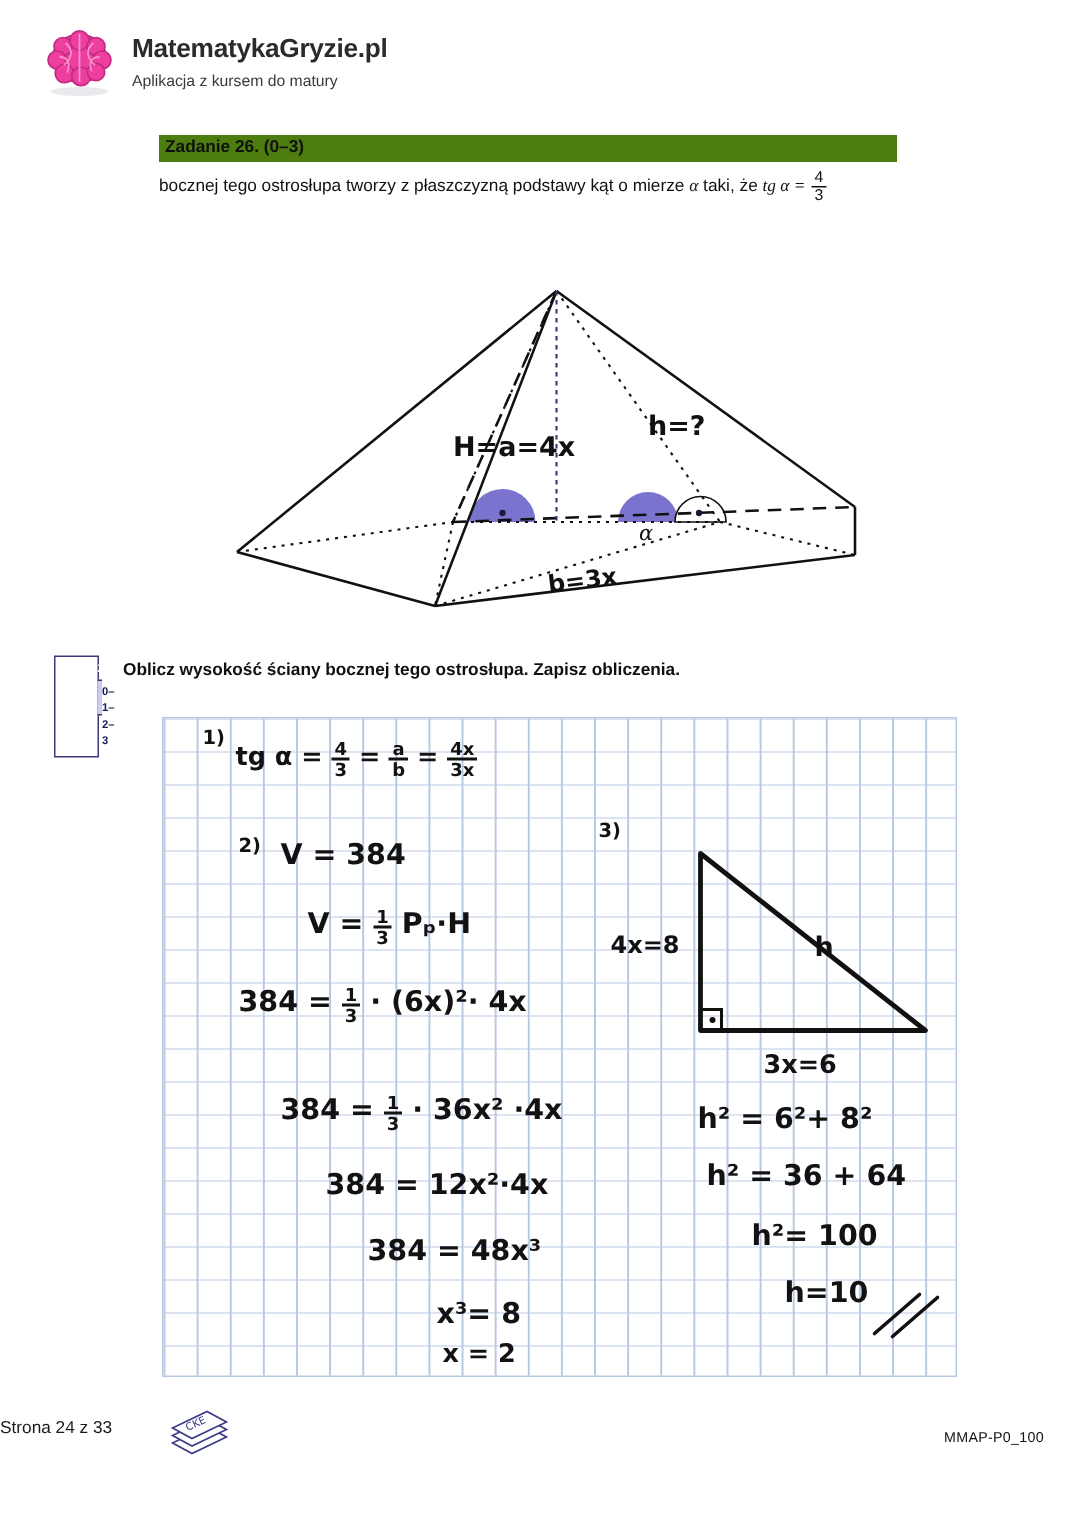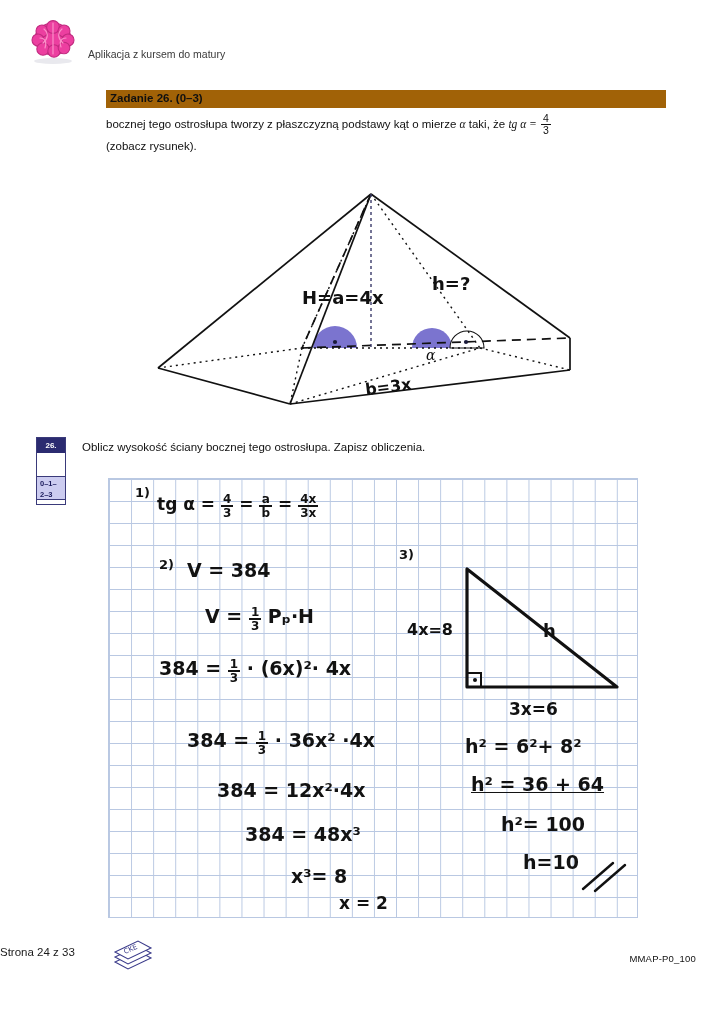--- a/index.html
+++ b/index.html
@@ -47,22 +47,22 @@
     position: absolute;
     left: 88px; top: 48px;
     font-size: 10.5px;
     color: #3a3a3a;
   }
 
   
   .task-head {
     position: absolute;
     left: 106px; top: 90px;
-    width: 560px; height: 18px;
-    background: #a16207;
+    width: 492px; height: 18px;
+    background: #4d7c0f;
   }
   .task-head-label {
     position: absolute;
     left: 4px; top: 2px;
     font-size: 11.5px;
     font-weight: bold;
     color: #101010;
   }
   .task-body {
     position: absolute;
@@ -93,20 +93,21 @@
   }
 
   
   .score-box {
     position: absolute;
     left: 36px; top: 437px;
     width: 30px; height: 68px;
     border: 1px solid #3a3a7a;
     box-sizing: border-box;
     background: #ffffff;
+    padding-left: 28px;
   }
   .score-num {
     height: 15px;
     background: #2b2b70;
     color: #ffffff;
     font-size: 8px;
     font-weight: bold;
     text-align: center;
     line-height: 15px;
   }
@@ -114,29 +115,28 @@
     height: 24px;
     background: #ccccf0;
     color: #1a1a5a;
     font-size: 7.5px;
     font-weight: bold;
     line-height: 11px;
     padding: 1px 0 0 3px;
     box-sizing: border-box;
     border-bottom: 1px solid #3a3a7a;
     border-top: 1px solid #3a3a7a;
-    margin-top: 23px;
   }
   .score-scale span { display: block; }
 
   .instruction {
     position: absolute;
     left: 82px; top: 441px;
     font-size: 11.5px;
-    font-weight: normal;
+    font-weight: bold;
     color: #101010;
   }
 
   
   .grid-area {
     position: absolute;
     left: 108px; top: 478px;
     width: 530px; height: 440px;
     background-color: #ffffff;
     background-image:
@@ -210,39 +210,39 @@
       <g fill="none" stroke="#f徒" stroke-width="0"></g>
       <g fill="none" stroke="#fb8fc8" stroke-width="1.2" stroke-linecap="round">
         <path d="M23 5 L23 36"></path>
         <path d="M14 11 C19 15, 18 21, 13 25"></path>
         <path d="M32 11 C27 15, 28 21, 33 25"></path>
         <path d="M10 20 C15 20, 17 24, 15 30"></path>
         <path d="M36 20 C31 20, 29 24, 31 29"></path>
       </g>
     </svg>
   </div>
+  <div class="brand-title">MatematykaGryzie.pl</div>
   <div class="brand-sub">Aplikacja z kursem do matury</div>
 </div>
 
 <div class="task-head">
   <span class="task-head-label">Zadanie 26. (0–3)</span>
 </div>
 
 <div class="task-body">
   <div class="task-line">
     <span>bocznej tego ostrosłupa tworzy z płaszczyzną podstawy kąt o mierze</span>
     <span class="ital">α</span>
     <span>taki, że</span>
     <span class="ital">tg α =</span>
     <span class="frac">
       <span class="num">4</span>
       <span class="den">3</span>
     </span>
   </div>
-  <div class="task-line">(zobacz rysunek).</div>
 </div>
 
 <div class="figure-wrap">
   <svg width="440" height="235" viewBox="0 0 440 235">
 
     <path d="M163 166 A22 22 0 0 1 207 166 Z" fill="#7b74cf"></path>
     <path d="M262 166 A20 20 0 0 1 302 166 Z" fill="#7b74cf"></path>
     <path d="M300 166 A17 17 0 0 1 334 166 Z" fill="#ffffff" stroke="#111" stroke-width="1.1"></path>
 
     <g fill="none" stroke="#111111" stroke-width="1.7" stroke-linejoin="round">
@@ -337,36 +337,36 @@
     <span class="hfrac">
       <span class="num">1</span>
       <span class="den">3</span>
     </span>
     <span>· 36x² ·4x</span>
   </div>
 
   <div class="hand hand-lg" style="left:108px; top:300px;">384 = 12x²·4x</div>
   <div class="hand hand-lg" style="left:136px; top:344px;">384 = 48x³</div>
   <div class="hand hand-lg" style="left:182px; top:386px;">x³= 8</div>
-  <div class="hand hand-md" style="left:186px; top:414px;margin-left:44px;">x = 2</div>
+  <div class="hand hand-md" style="left:186px; top:414px;">x = 2</div>
 
   <div class="hand hand-sm" style="left:290px; top:68px;">3)</div>
   <svg width="230" height="180" style="position:absolute; left:296px; top:78px;" viewBox="0 0 230 180">
     <g fill="none" stroke="#111111" stroke-width="3.2" stroke-linejoin="round" stroke-linecap="round">
       <path d="M62 12 L62 130 L212 130 Z"></path>
     </g>
     <path d="M62 116 L76 116 L76 130" fill="none" stroke="#111" stroke-width="2"></path>
     <circle cx="70" cy="123" r="2" fill="#111"></circle>
     <text x="2" y="78" font-family="DejaVu Sans, sans-serif" font-size="16" font-weight="bold" fill="#111">4x=8</text>
     <text x="138" y="80" font-family="DejaVu Sans, sans-serif" font-size="18" font-weight="bold" fill="#111">h</text>
     <text x="104" y="158" font-family="DejaVu Sans, sans-serif" font-size="17" font-weight="bold" fill="#111">3x=6</text>
   </svg>
 
   <div class="hand hand-lg" style="left:356px; top:256px;">h² = 6²+ 8²</div>
-  <div class="hand hand-lg" style="left:362px; top:294px;text-decoration:underline;">h² = 36 + 64</div>
+  <div class="hand hand-lg" style="left:362px; top:294px;">h² = 36 + 64</div>
   <div class="hand hand-lg" style="left:392px; top:334px;">h²= 100</div>
   <div class="hand hand-lg" style="left:414px; top:372px;">h=10</div>
   <svg width="60" height="34" style="position:absolute; left:470px; top:380px;" viewBox="0 0 60 34">
     <g stroke="#111" stroke-width="2.4" stroke-linecap="round" fill="none">
       <path d="M4 30 L34 4"></path>
       <path d="M16 32 L46 6"></path>
     </g>
   </svg>
 </div>
 

